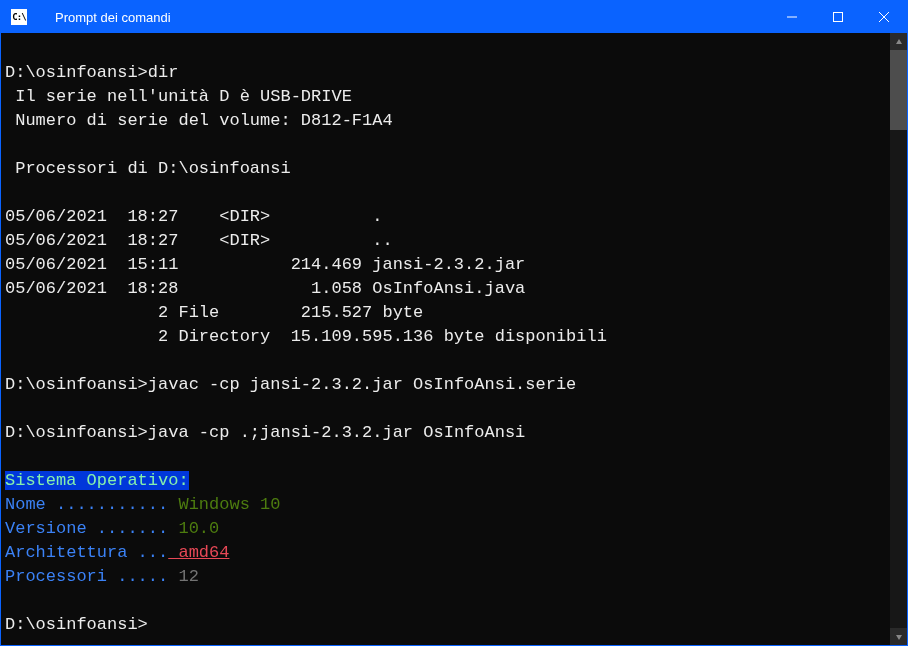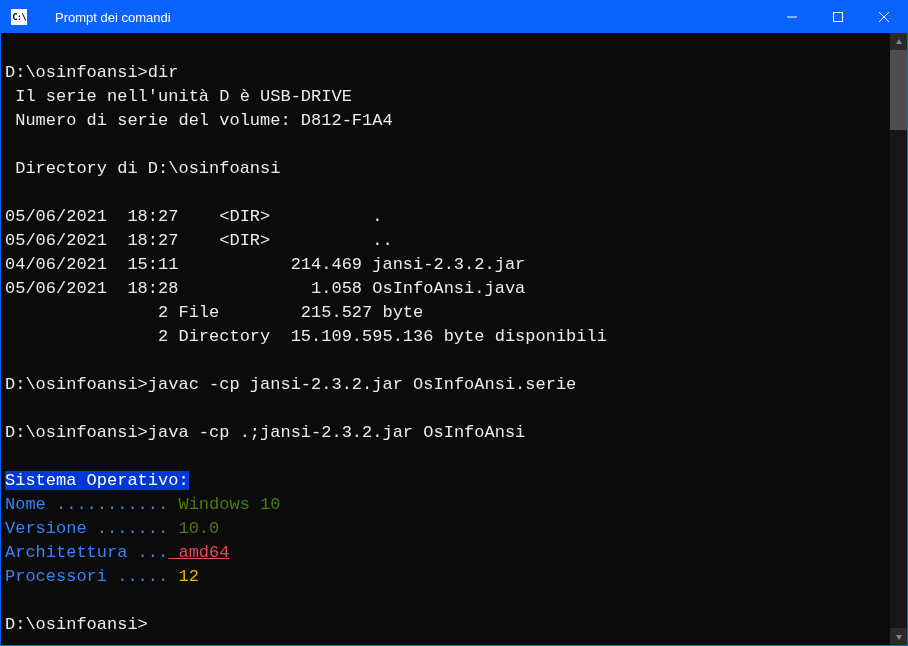--- a/index.html
+++ b/index.html
@@ -90,25 +90,25 @@
       position: absolute;
       top: 0;
       left: 0;
       right: 0;
       height: 80px;
       background: #4d4d4d;
     }
     
     .hl-header {
       background: #0037da;
-      color: #ffffff;
+      color: #86efac;
     }
     .c-cyan { color: #4d7c0f; }
     .c-red { color: #e74856; text-decoration: underline; }
-    .c-green { color: #eab308; }
+    .c-green { color: #737373; }
     .c-yellow { color: #3b82f6; }
   </style>
 </head>
 <body>
 
 <div class="window">
   <div class="titlebar">
     <div class="titlebar-icon">C:\</div>
     <div class="titlebar-title">Prompt dei comandi</div>
     <div class="titlebar-spacer"></div>
@@ -131,25 +131,25 @@
       </div>
     </div>
   </div>
 
   <div class="terminal-wrapper">
     <div class="terminal">
 <span>D:\osinfoansi&gt;</span><span>dir</span>
 <span> Il serie nell'unità D è USB-DRIVE</span>
 <span> Numero di serie del volume: D812-F1A4</span>
 
-<span> Directory di D:\osinfoansi</span>
+<span> Processori di D:\osinfoansi</span>
 
 <span>05/06/2021  18:27    &lt;DIR&gt;          .</span>
 <span>05/06/2021  18:27    &lt;DIR&gt;          ..</span>
-<span>04/06/2021  15:11           214.469 jansi-2.3.2.jar</span>
+<span>05/06/2021  15:11           214.469 jansi-2.3.2.jar</span>
 <span>05/06/2021  18:28             1.058 OsInfoAnsi.java</span>
 <span>               2 File        215.527 byte</span>
 <span>               2 Directory  15.109.595.136 byte disponibili</span>
 
 <span>D:\osinfoansi&gt;</span><span>javac -cp jansi-2.3.2.jar OsInfoAnsi.serie</span>
 
 <span>D:\osinfoansi&gt;</span><span>java -cp .;jansi-2.3.2.jar OsInfoAnsi</span>
 
 <span class="hl-header">Sistema Operativo:</span>
 <span class="c-yellow">Nome ...........</span><span class="c-cyan"> Windows 10</span>

